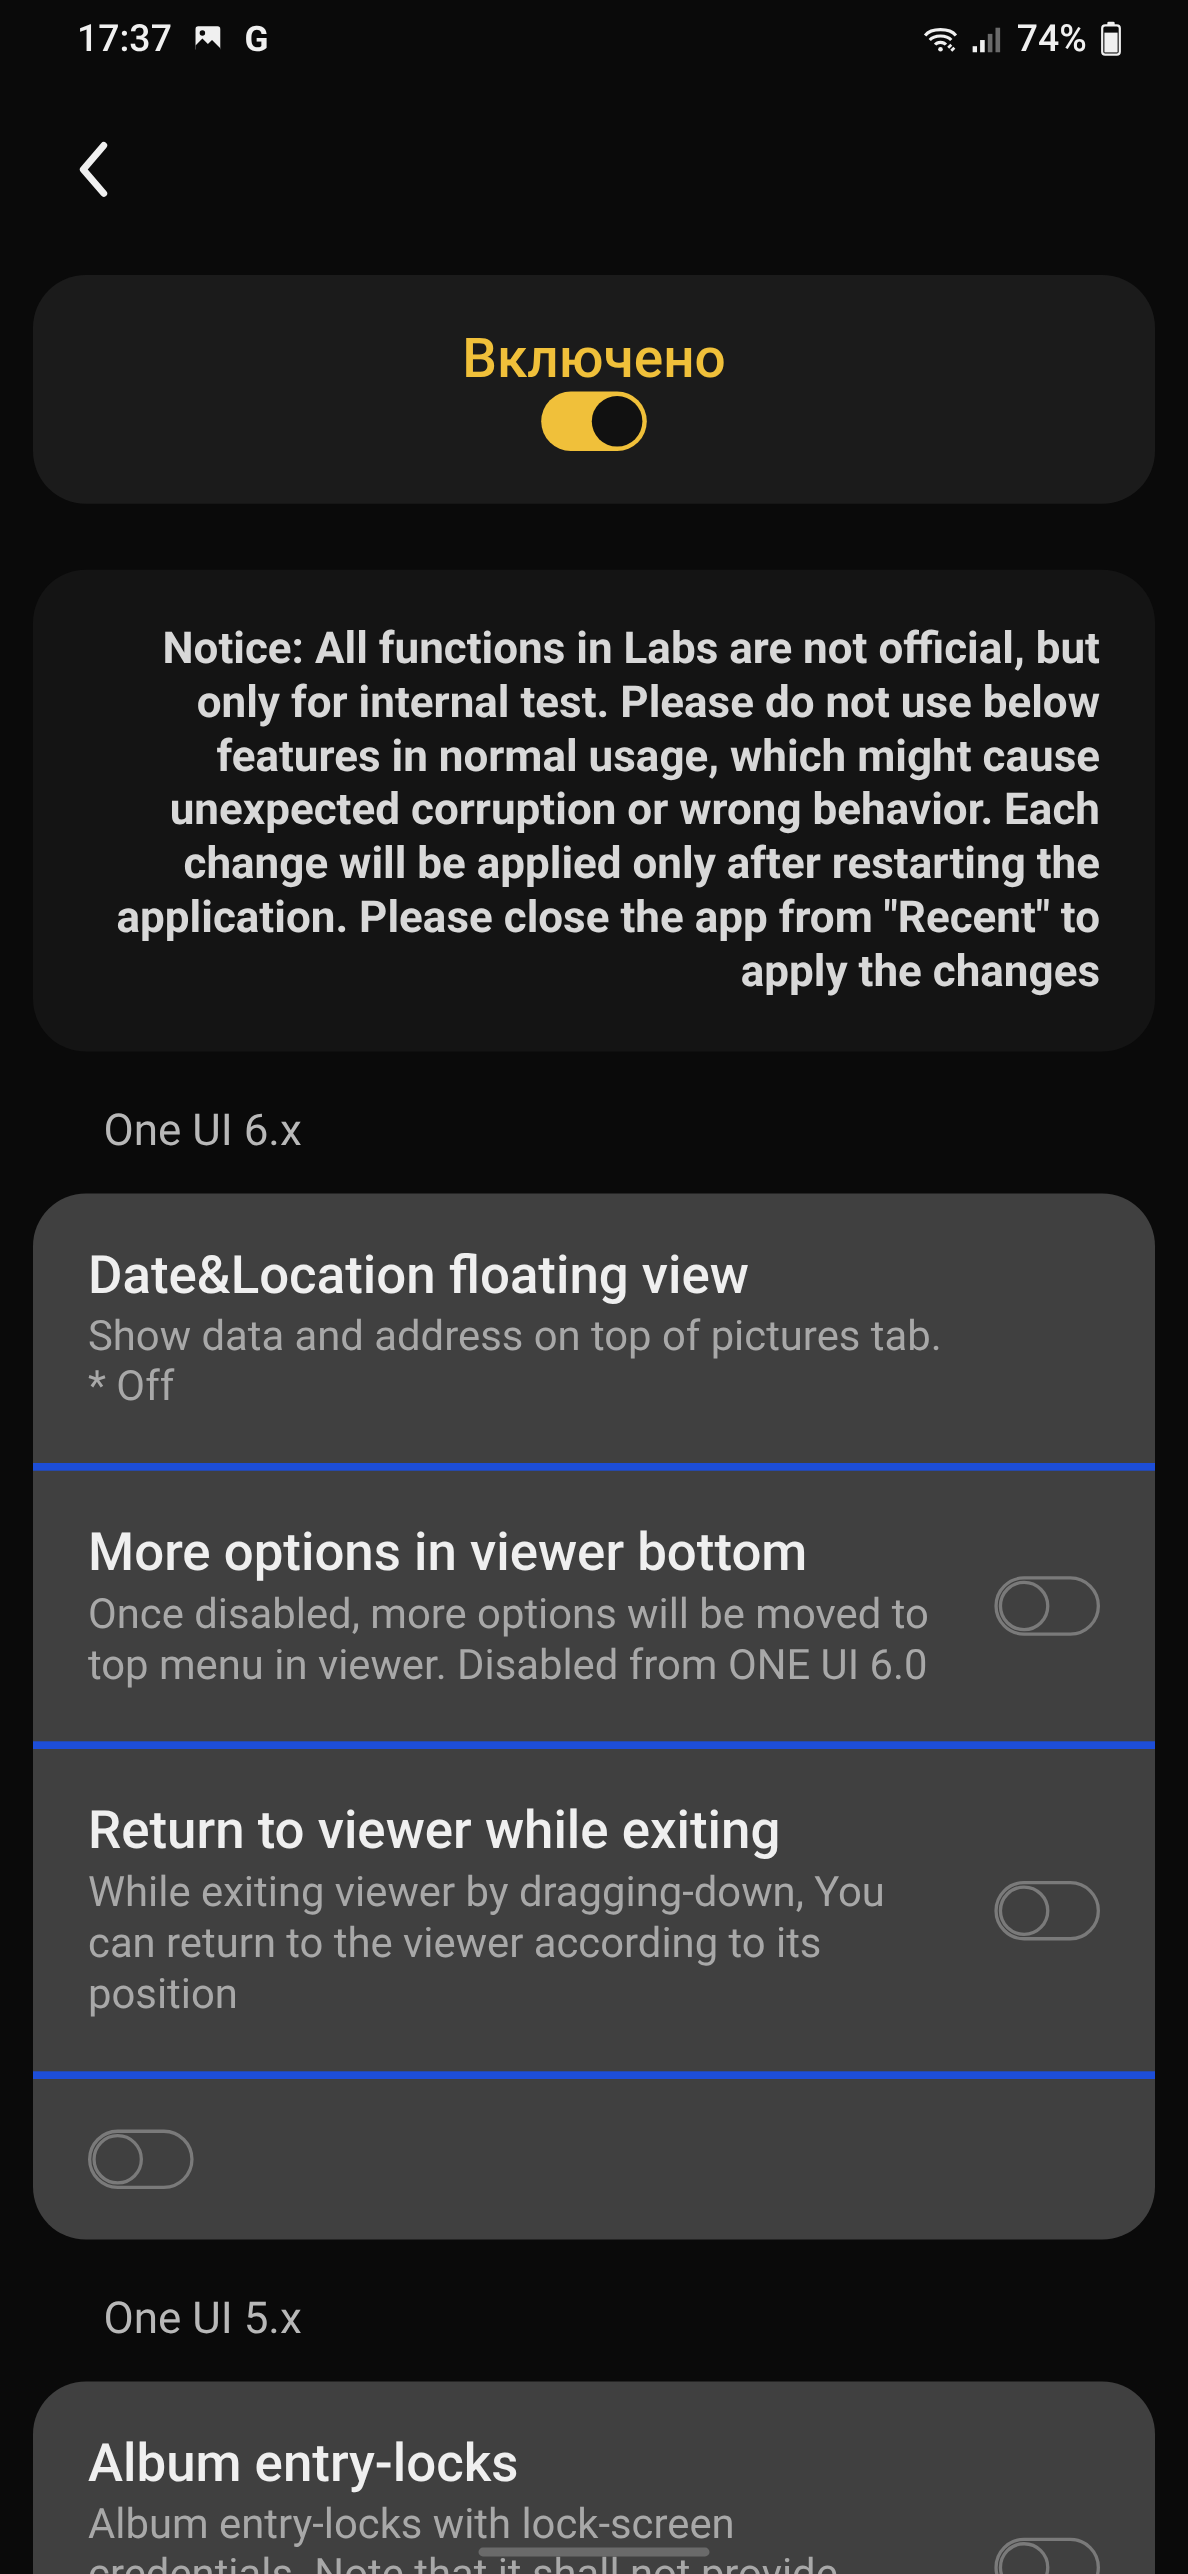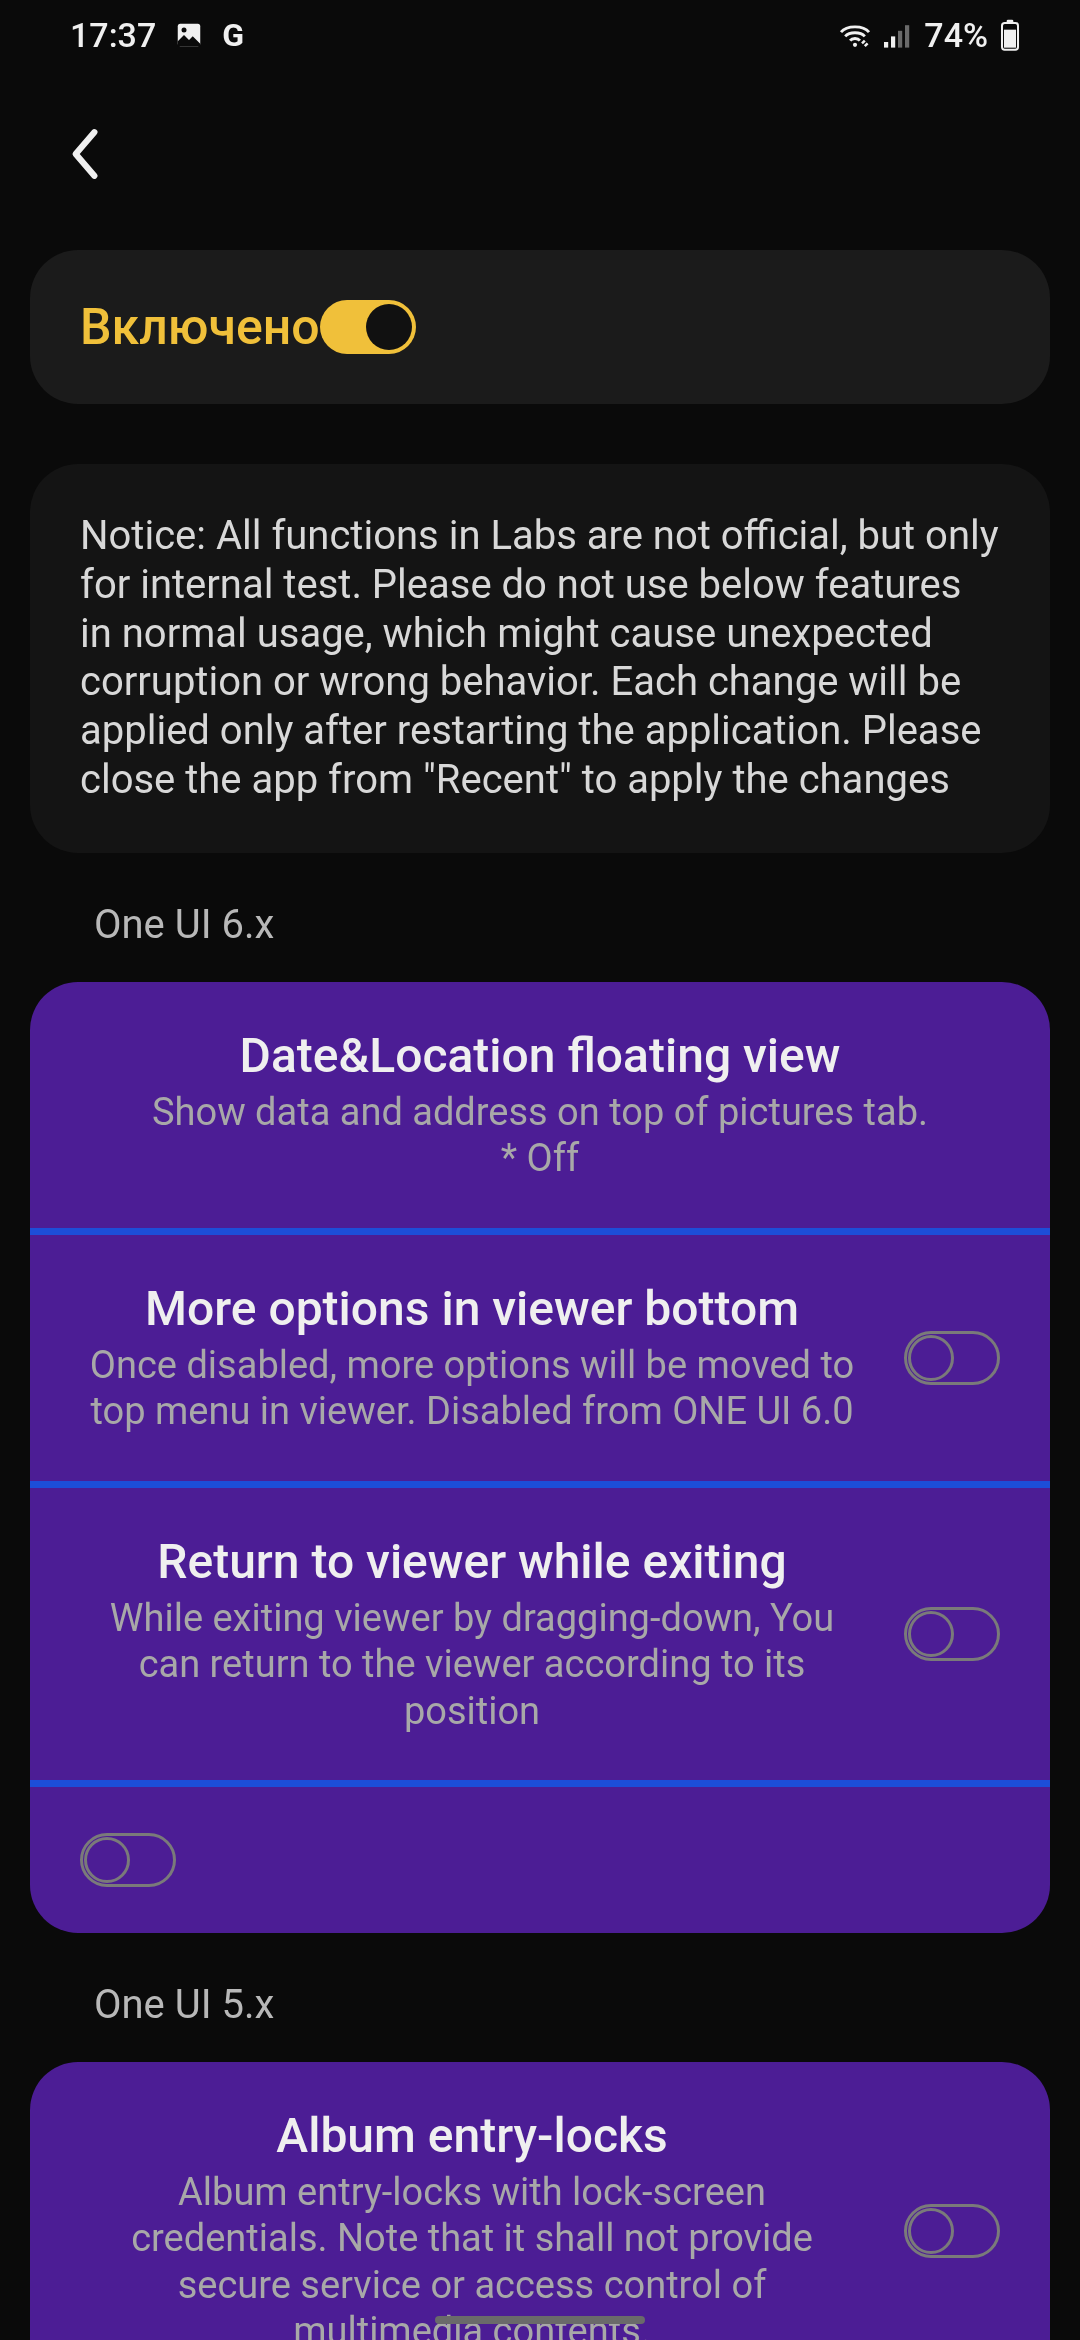--- a/index.html
+++ b/index.html
@@ -47,21 +47,23 @@
   
   .card {
     background: #1b1b1b;
     border-radius: 48px;
     margin: 0 30px;
     padding: 0;
   }
   .enable-row {
     display: flex;
     align-items: center;
+    justify-content: space-between;
     padding: 48px 50px 48px 50px;
+    flex-direction: column;
   }
   .enable-label {
     font-size: 50px;
     font-weight: 500;
     color: #f0c03a;
   }
   
   .toggle {
     width: 96px; height: 54px; border-radius: 27px; position: relative;
     background: #555555;
@@ -88,36 +90,36 @@
   .notice-card {
     background: #141414;
     border-radius: 48px;
     margin: 60px 30px 0 30px;
     padding: 48px 50px;
   }
   .notice-text {
     font-size: 40px;
     line-height: 1.22;
     color: #d8d8d8;
-    font-weight: 400;
+    font-weight: 700;
+    text-align: right;
   }
   
   .section-header {
     padding: 48px 50px 10px 75px;
     font-size: 40px;
     color: #b8b8b8;
     margin-left: 19px;
   }
   
   .list-card {
-    background: #4c1d95;
+    background: #404040;
     border-radius: 48px;
     margin: 24px 30px 0 30px;
     overflow: hidden;
-    text-align: center;
   }
   .setting-row {
     display: flex;
     align-items: center;
     justify-content: space-between;
     padding: 46px 50px 46px 50px;
     gap: 40px;
   }
   .setting-row + .setting-row {
     border-top: 7px solid #1d4ed8;

